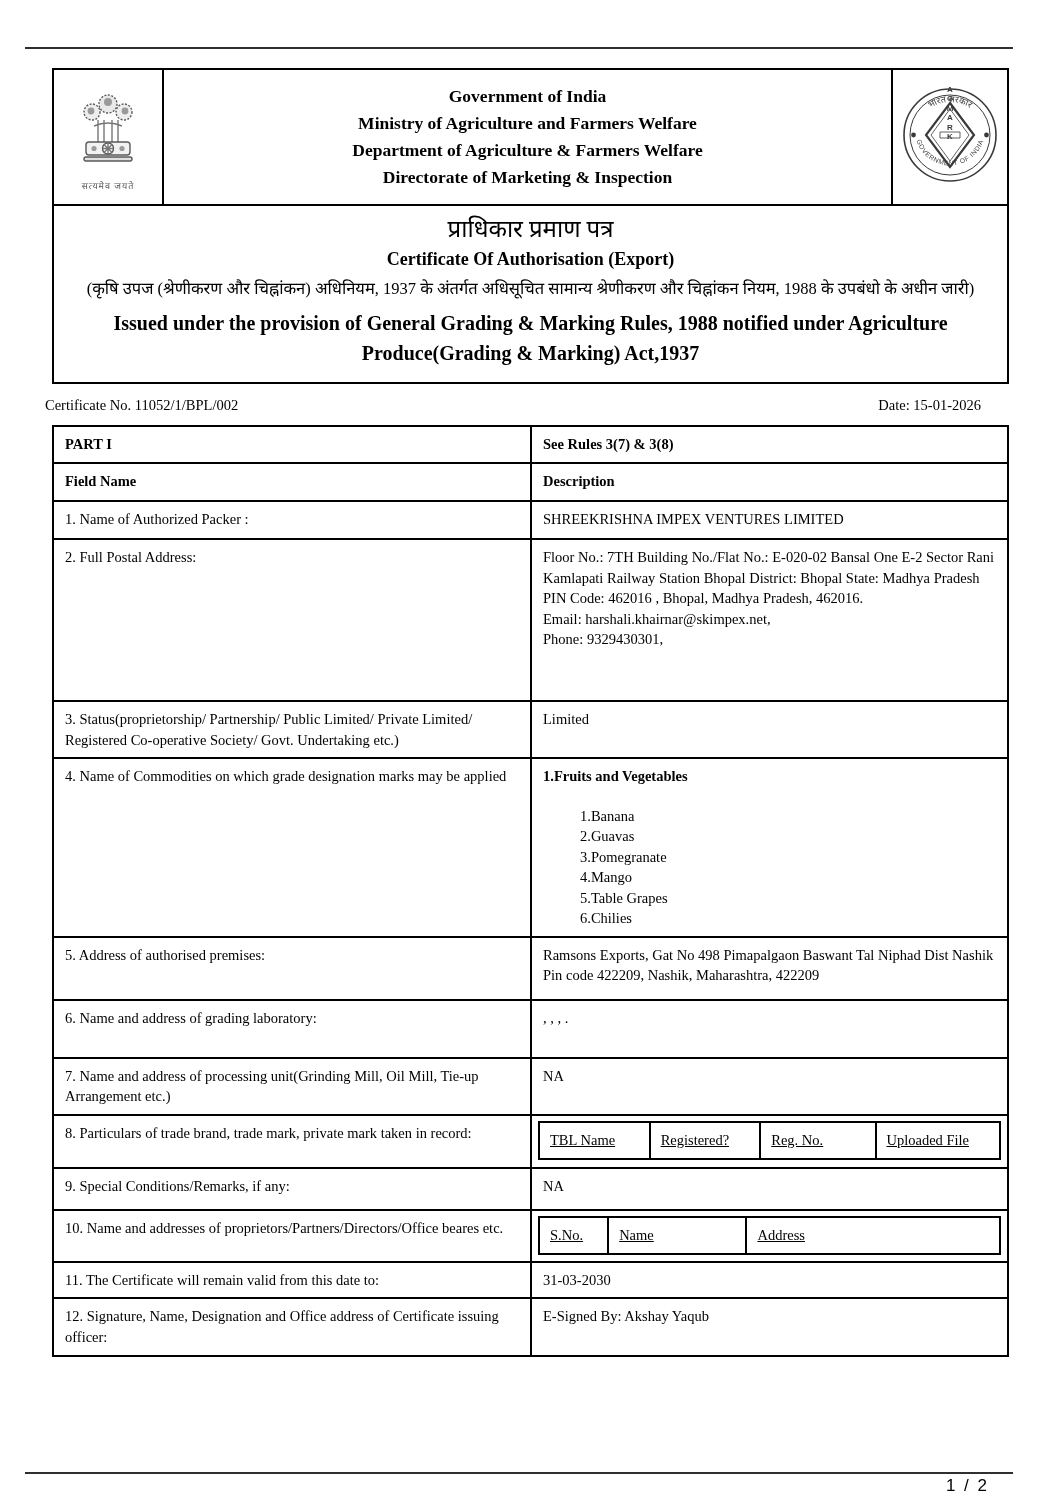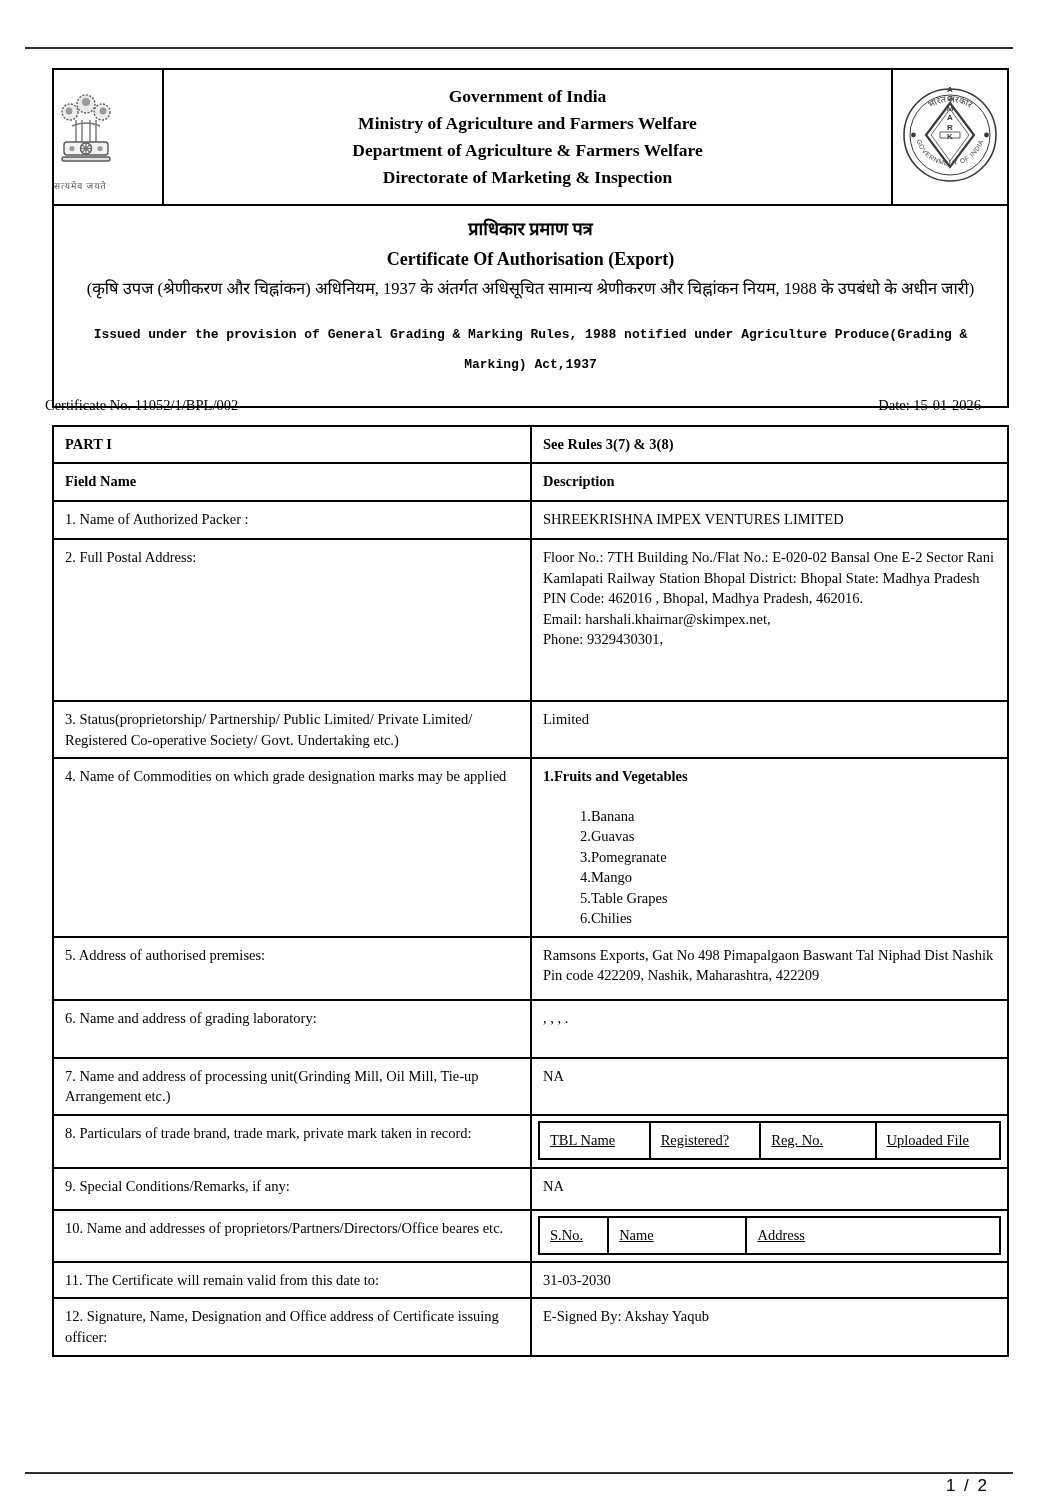--- a/index.html
+++ b/index.html
@@ -16,37 +16,37 @@
     border-top:2px solid #2f2f2f;
   }
   
   .cert-box {
     position:absolute; left:52px; top:68px; width:957px;
     border:2px solid #000;
   }
   .header-row { display:flex; border-bottom:2px solid #000; height:136px; }
   .emblem-cell {
     width:110px; border-right:2px solid #000;
-    display:flex; flex-direction:column; align-items:flex-start; justify-content:center;
+    display:flex; flex-direction:column; align-items:center; justify-content:center;
     padding-top:8px;
   }
   .emblem-caption { font-size:9px; color:#555; margin-top:1px; letter-spacing:1px; }
   .org-cell {
     flex:1; display:flex; flex-direction:column; justify-content:center;
     text-align:center; font-weight:bold; font-size:17.5px; line-height:27px;
   }
   .logo-cell {
     width:116px; border-left:2px solid #000;
     display:flex; align-items:center; justify-content:center;
   }
   .title-section { text-align:center; padding:8px 14px 10px; }
-  .hindi-title   { font-size:18px;   line-height:30px;font-weight:bold; }
+  .hindi-title   { font-size:24px;   line-height:30px; }
   .english-title { font-size:18px;   line-height:30px; font-weight:bold; }
   .hindi-sub     { font-size:16.5px; line-height:30px; max-width:905px; margin:0 auto; }
-  .english-sub   { font-size:13px;   line-height:30px; font-weight:bold; max-width:880px; margin:16px auto;font-family:Liberation Mono, monospace; }
+  .english-sub   { font-size:20px;   line-height:30px; font-weight:bold; max-width:880px; margin:4px auto; }
   
   .meta-row {
     position:absolute; left:45px; top:397px; width:936px;
     display:flex; justify-content:space-between; font-size:14.5px;gap:36px;
   }
   
   .main-table {
     position:absolute; left:52px; top:425px; width:957px;
     border-collapse:collapse; table-layout:fixed;
   }

